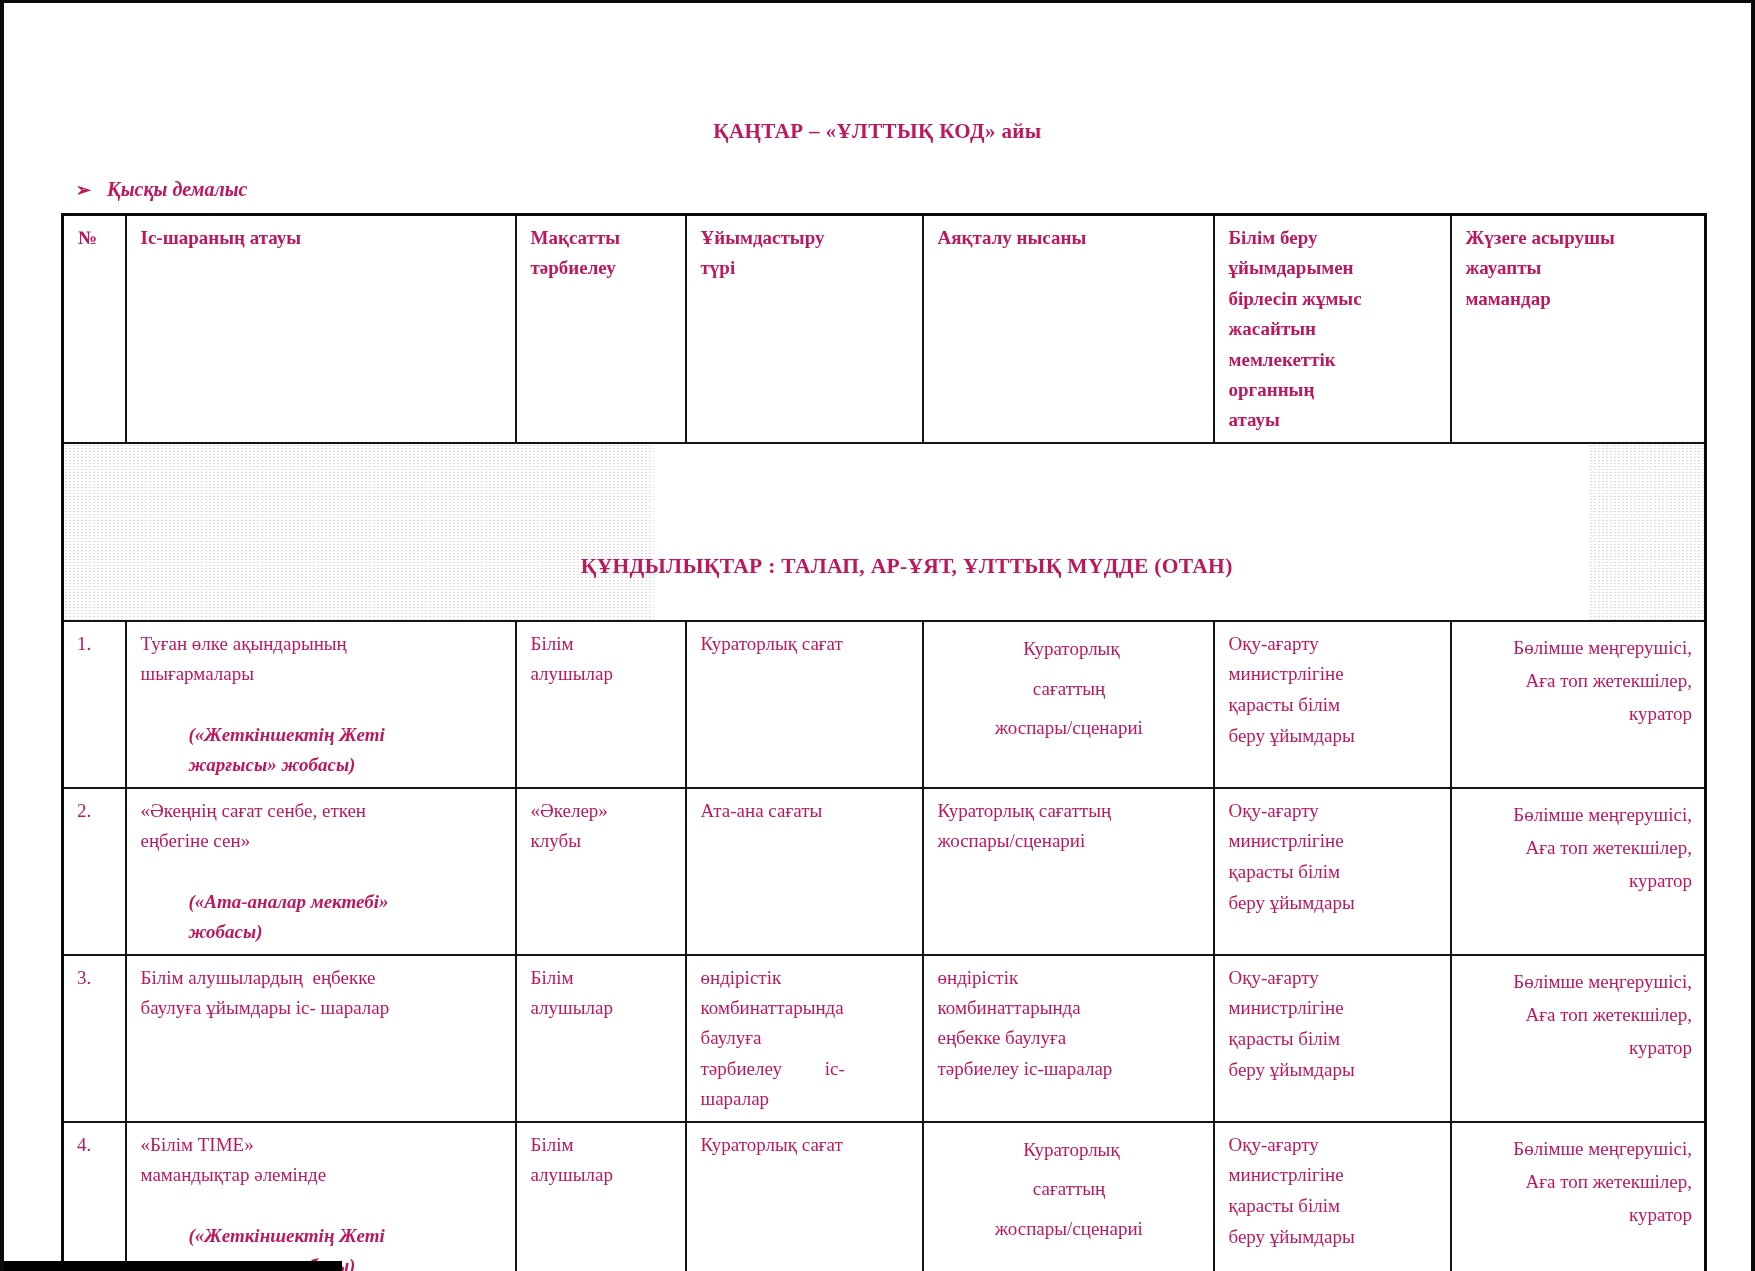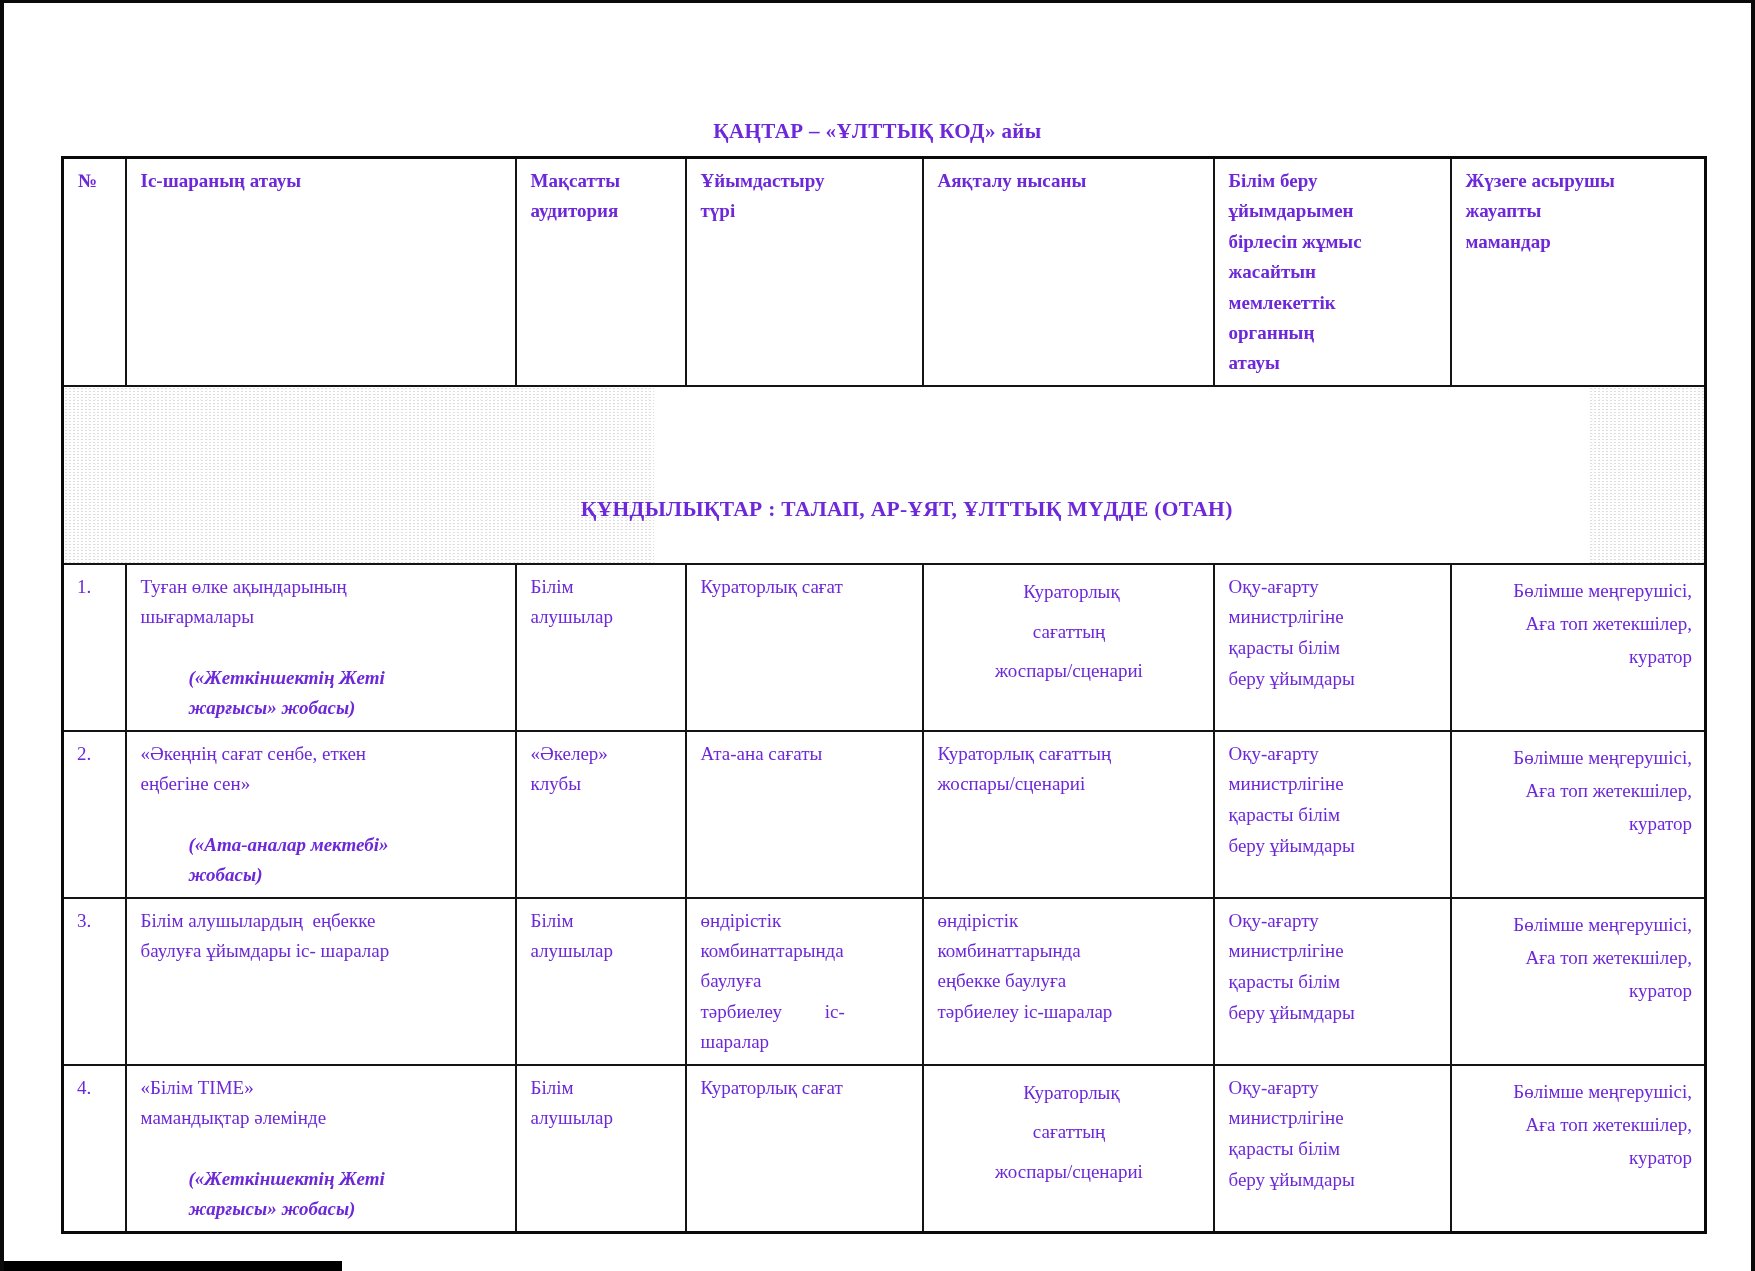--- a/index.html
+++ b/index.html
@@ -6,21 +6,21 @@
   body { margin: 0; background: #e8e8e8; }
   .page {
     position: relative;
     width: 1755px; height: 1271px;
     margin: 0 auto;
     background: #ffffff;
     border-top: 3px solid #0a0a0a;
     border-left: 4px solid #0a0a0a;
     border-right: 4px solid #0a0a0a;
     font-family: "Liberation Serif", "DejaVu Serif", serif;
-    color: #6d28d9;
+    color: #be185d;
     overflow: hidden;
   }
   .title {
     padding-top: 116px;
     text-align: center;
     font-size: 21px;
     font-weight: bold;
     letter-spacing: 0.4px;
   }
   .bullet-line {
@@ -88,38 +88,41 @@
     background: #000;
   }
 </style>
 </head>
 <body>
 
 <div class="page">
 
   <div class="title">ҚАҢТАР – «ҰЛТТЫҚ КОД» айы</div>
 
+  <div class="bullet-line">
+    <span class="bullet-glyph">➢</span><span>Қысқы демалыс</span>
+  </div>
 
   <table class="sched">
     <colgroup>
       <col style="width:63px">
         <col style="width:390px">
         <col style="width:170px">
       <col style="width:237px">
         <col style="width:291px">
         <col style="width:237px">
         <col style="width:255px">
     </colgroup>
 
     <tbody>
         <tr class="r-head">
       <th>№</th>
       <th>Іс-шараның атауы</th>
       <th>Мақсатты
-аудитория</th>
+тәрбиелеу</th>
       <th>Ұйымдастыру
 түрі</th>
       <th>Аяқталу нысаны</th>
       <th>Білім беру
 ұйымдарымен
 бірлесіп жұмыс
 жасайтын
 мемлекеттік
 органның
 атауы</th>

